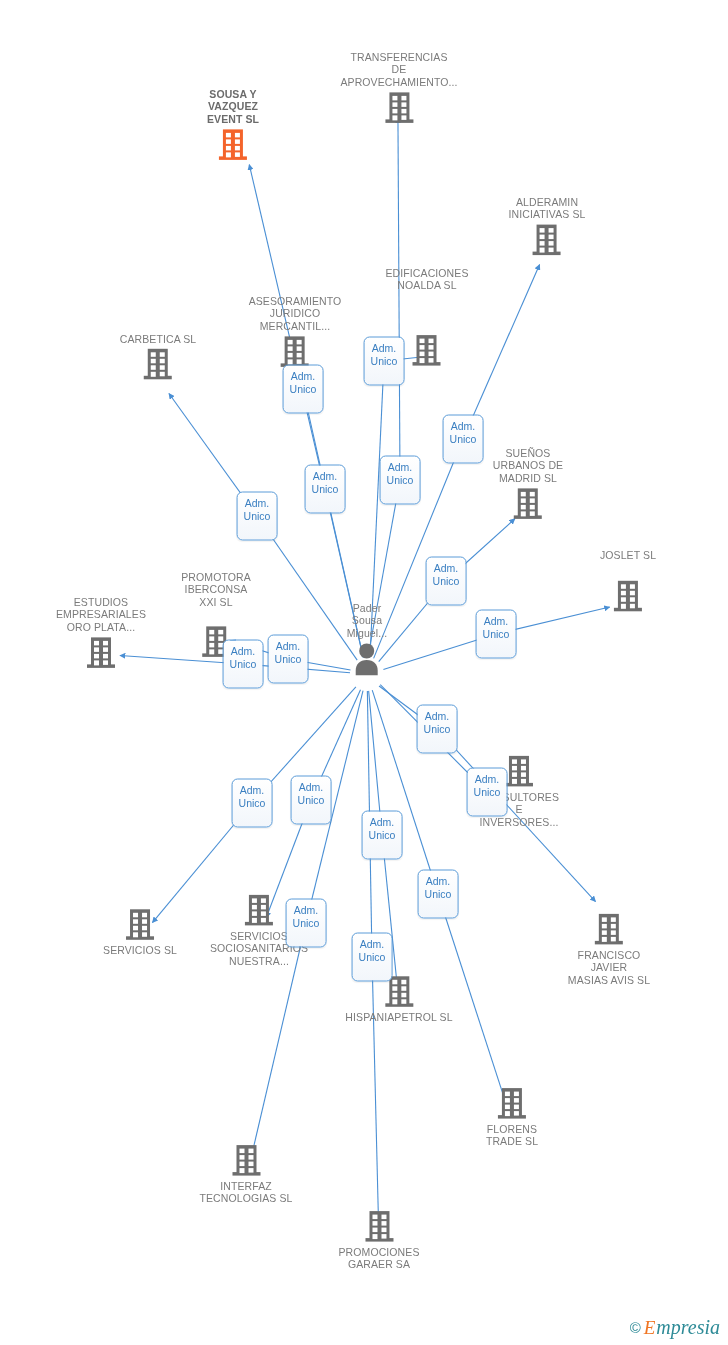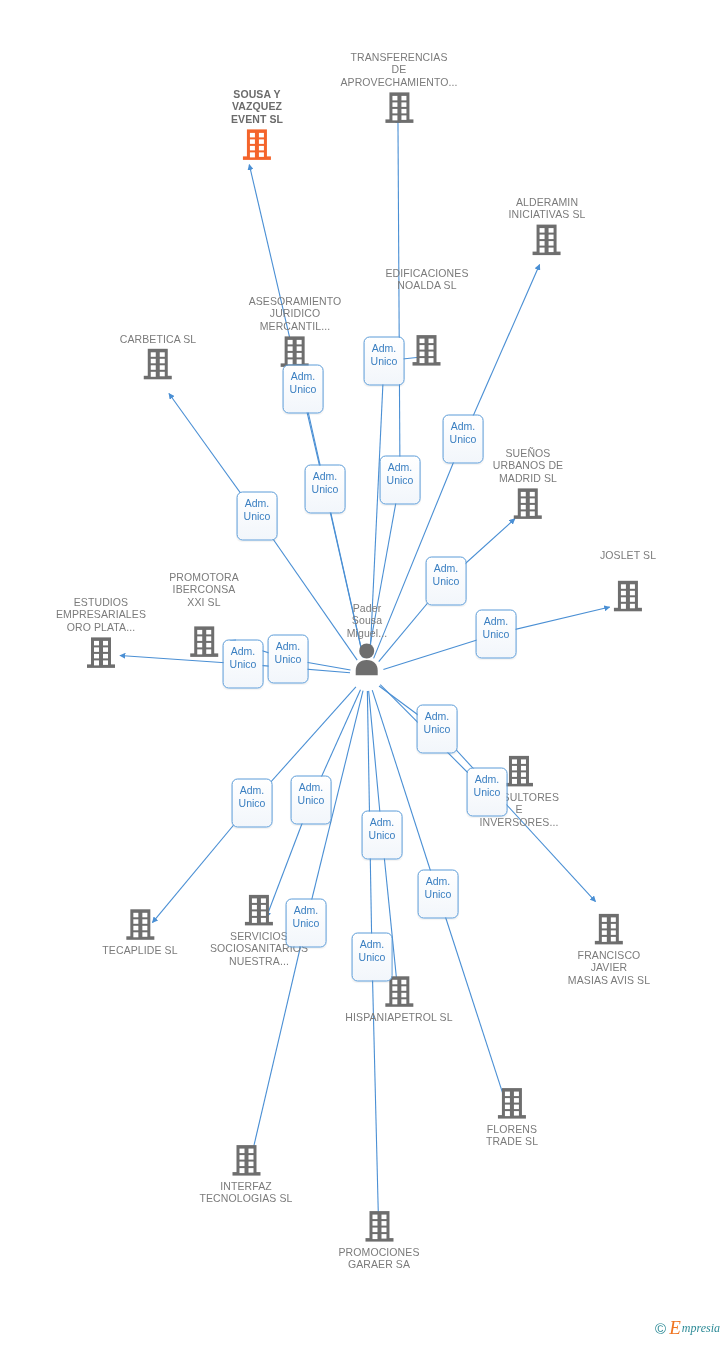--- a/index.html
+++ b/index.html
@@ -22,21 +22,21 @@
   .rel{position:absolute;transform:translate(-50%,-50%);
        background:linear-gradient(#ffffff,#f2f6fb);
        border:1.3px solid #5a9bd8;border-radius:6px;
        color:#3a7fc1;font-size:10.5px;line-height:13px;text-align:center;
        padding:4px 6px 17px;white-space:pre-line;box-sizing:border-box;
        box-shadow:0 1px 1px rgba(0,0,0,.05);}
 
   #watermark{position:absolute;right:8px;bottom:6px;display:flex;align-items:center;gap:3px;}
   #watermark .c{color:#2e8b97;font-size:15px;}
   #watermark .e{color:#f07522;font-size:19px;font-family:"Liberation Serif",serif;font-style:italic;}
-  #watermark .rest{color:#2e8b97;font-size:12px;font-family:"Liberation Serif",serif;
+  #watermark .rest{color:#2e8b97;font-size:20px;font-family:"Liberation Serif",serif;
                    font-style:italic;margin-left:-2px;text-align:right;}
 </style>
 </head>
 <body>
 
 <div id="canvas">
 
   <svg id="edges" viewBox="0 0 728 1345" xmlns="http://www.w3.org/2000/svg">
     <defs>
       <marker id="arw" viewBox="0 0 10 10" refX="9" refY="5" markerWidth="5.5" markerHeight="5.5" orient="auto-start-reverse">
@@ -88,21 +88,21 @@
         <div class="cap">Pader
 Sousa
 Miguel...</div>
         <div class="ico">
           <svg class="person" width="32" height="34" viewBox="0 0 32 34" xmlns="http://www.w3.org/2000/svg">
             <circle cx="16" cy="9.5" r="7.5" fill="#6e6e6e"></circle>
             <path d="M16 18.5c-7 0-11 4.5-11 10.5v5h22v-5c0-6-4-10.5-11-10.5z" fill="#6e6e6e"></path>
           </svg>
         </div>
       </div>
-      <div class="node" style="left: 257px; top: 126px;">
+      <div class="node" style="left: 233px; top: 126px;">
         <div class="cap hl">SOUSA Y
 VAZQUEZ
 EVENT SL</div>
         <div class="ico">
           <svg class="bldg" width="30" height="34" viewBox="0 0 30 34" xmlns="http://www.w3.org/2000/svg">
             <rect x="5" y="2" width="20" height="28" fill="#f4642b"></rect>
             <rect x="1" y="29" width="28" height="3.5" fill="#f4642b"></rect>
             <rect x="8" y="5.5" width="5" height="4.5" fill="#fff"></rect>
             <rect x="17" y="5.5" width="5" height="4.5" fill="#fff"></rect>
             <rect x="8" y="12" width="5" height="4.5" fill="#fff"></rect>
@@ -234,21 +234,21 @@
             <rect x="17" y="5.5" width="5" height="4.5" fill="#fff"></rect>
             <rect x="8" y="12" width="5" height="4.5" fill="#fff"></rect>
             <rect x="17" y="12" width="5" height="4.5" fill="#fff"></rect>
             <rect x="8" y="18.5" width="5" height="4.5" fill="#fff"></rect>
             <rect x="17" y="18.5" width="5" height="4.5" fill="#fff"></rect>
             <rect x="8" y="25" width="5" height="5" fill="#fff"></rect>
             <rect x="17" y="25" width="5" height="4.5" fill="#fff"></rect>
           </svg>
         </div>
       </div>
-      <div class="node" style="left: 204px; top: 616px; gap: 14px;">
+      <div class="node" style="left: 216px; top: 616px; gap: 14px;">
         <div class="cap">PROMOTORA
 IBERCONSA
 XXI SL</div>
         <div class="ico">
           <svg class="bldg" width="30" height="34" viewBox="0 0 30 34" xmlns="http://www.w3.org/2000/svg">
             <rect x="5" y="2" width="20" height="28" fill="#6e6e6e"></rect>
             <rect x="1" y="29" width="28" height="3.5" fill="#6e6e6e"></rect>
             <rect x="8" y="5.5" width="5" height="4.5" fill="#fff"></rect>
             <rect x="17" y="5.5" width="5" height="4.5" fill="#fff"></rect>
             <rect x="8" y="12" width="5" height="4.5" fill="#fff"></rect>
@@ -311,21 +311,21 @@
             <rect x="8" y="12" width="5" height="4.5" fill="#fff"></rect>
             <rect x="17" y="12" width="5" height="4.5" fill="#fff"></rect>
             <rect x="8" y="18.5" width="5" height="4.5" fill="#fff"></rect>
             <rect x="17" y="18.5" width="5" height="4.5" fill="#fff"></rect>
             <rect x="8" y="25" width="5" height="5" fill="#fff"></rect>
             <rect x="17" y="25" width="5" height="4.5" fill="#fff"></rect>
           </svg>
         </div>
       </div>
       <div class="node below" style="left: 140px; top: 931px;">
-        <div class="cap">TECAPLIDE SL</div>
+        <div class="cap">SERVICIOS SL</div>
         <div class="ico">
           <svg class="bldg" width="30" height="34" viewBox="0 0 30 34" xmlns="http://www.w3.org/2000/svg">
             <rect x="5" y="2" width="20" height="28" fill="#6e6e6e"></rect>
             <rect x="1" y="29" width="28" height="3.5" fill="#6e6e6e"></rect>
             <rect x="8" y="5.5" width="5" height="4.5" fill="#fff"></rect>
             <rect x="17" y="5.5" width="5" height="4.5" fill="#fff"></rect>
             <rect x="8" y="12" width="5" height="4.5" fill="#fff"></rect>
             <rect x="17" y="12" width="5" height="4.5" fill="#fff"></rect>
             <rect x="8" y="18.5" width="5" height="4.5" fill="#fff"></rect>
             <rect x="17" y="18.5" width="5" height="4.5" fill="#fff"></rect>

